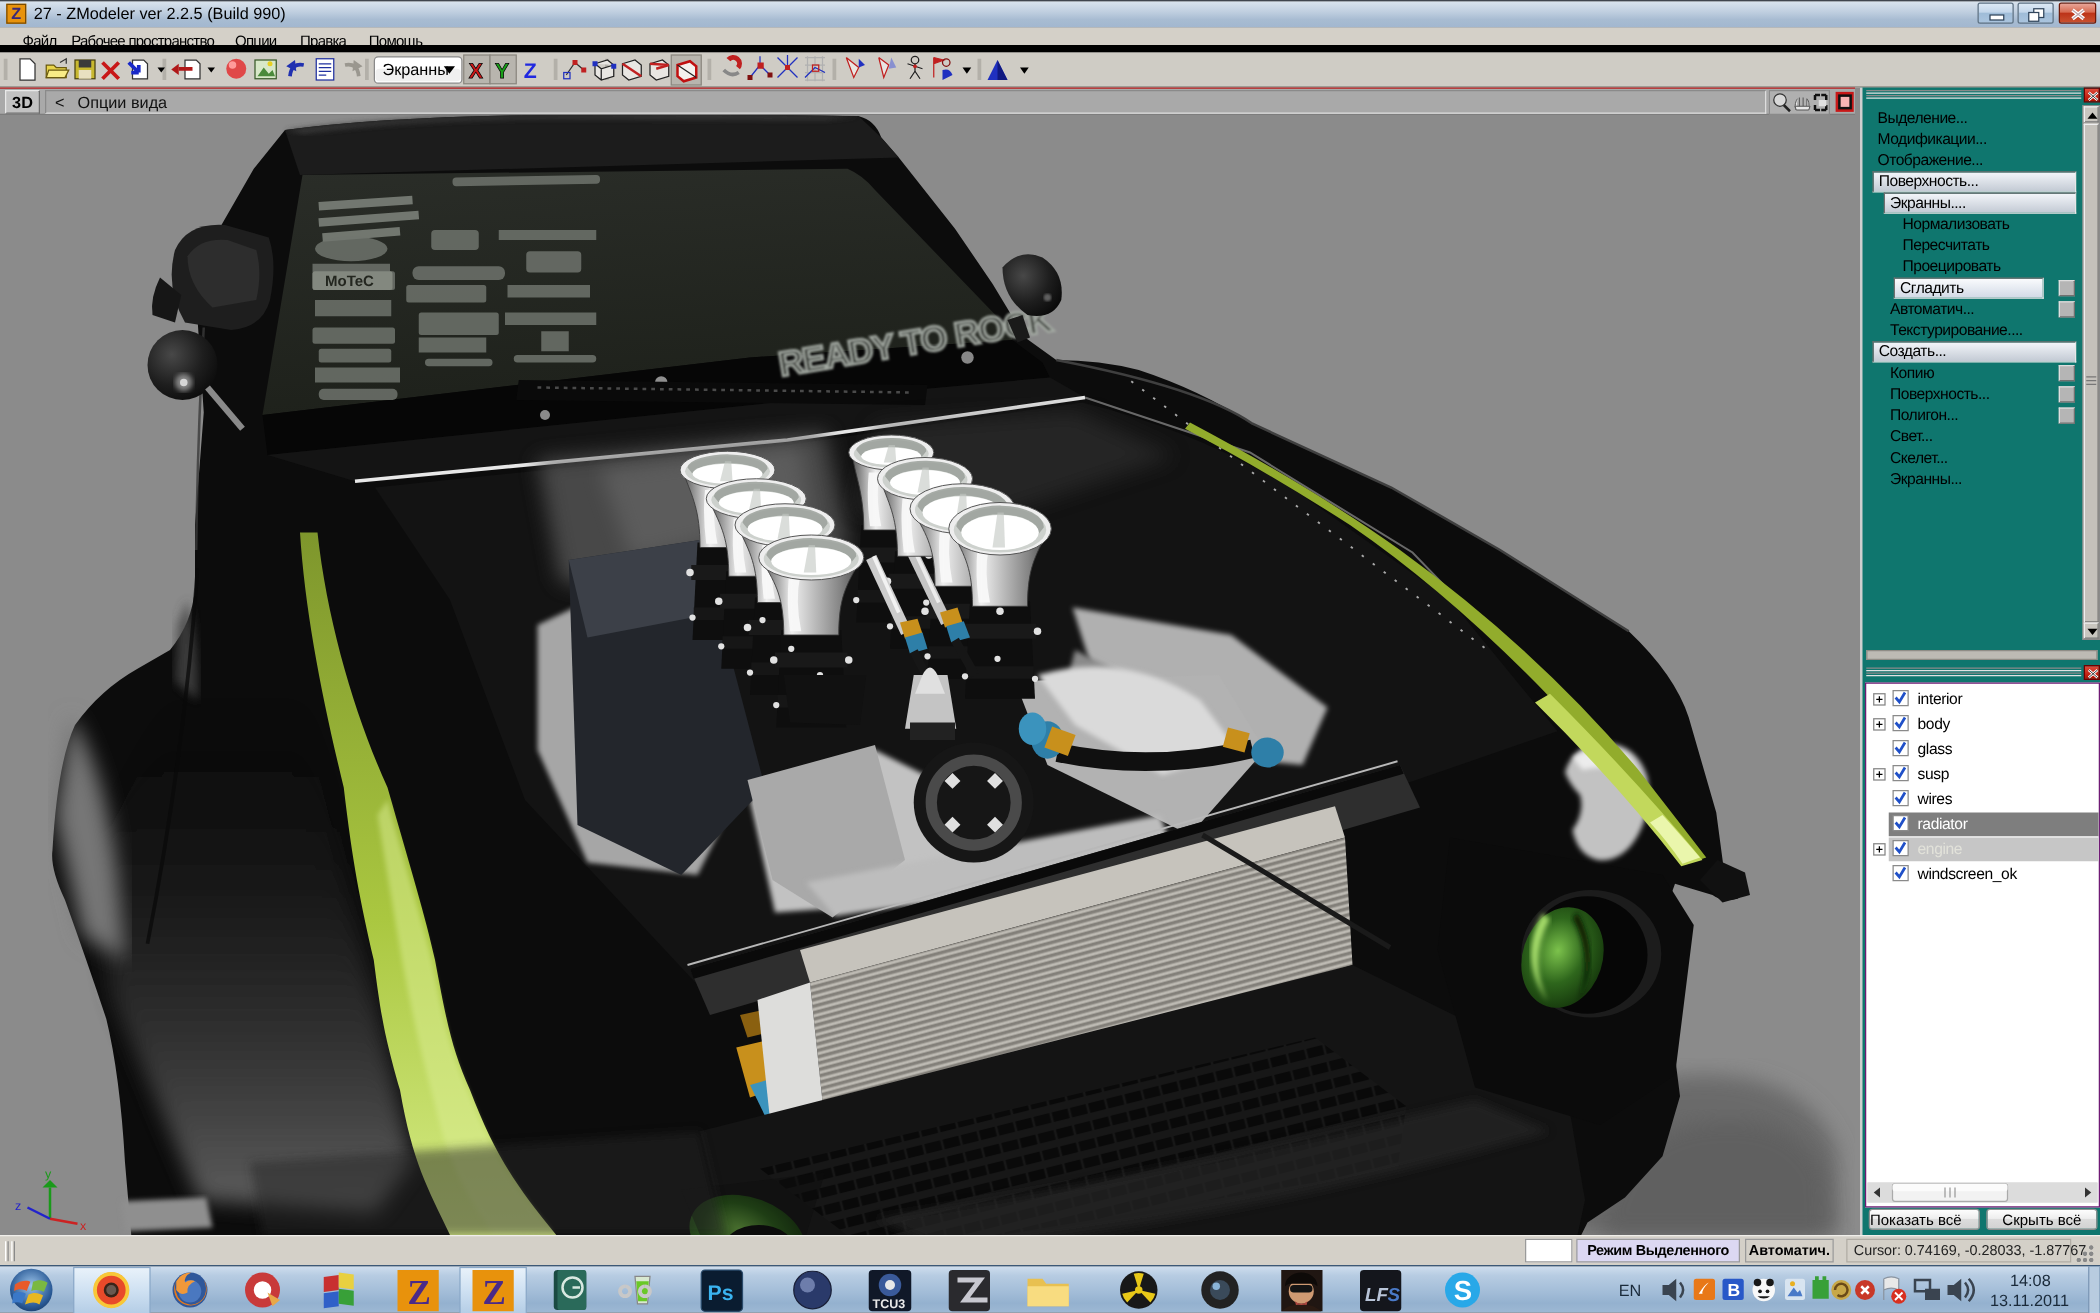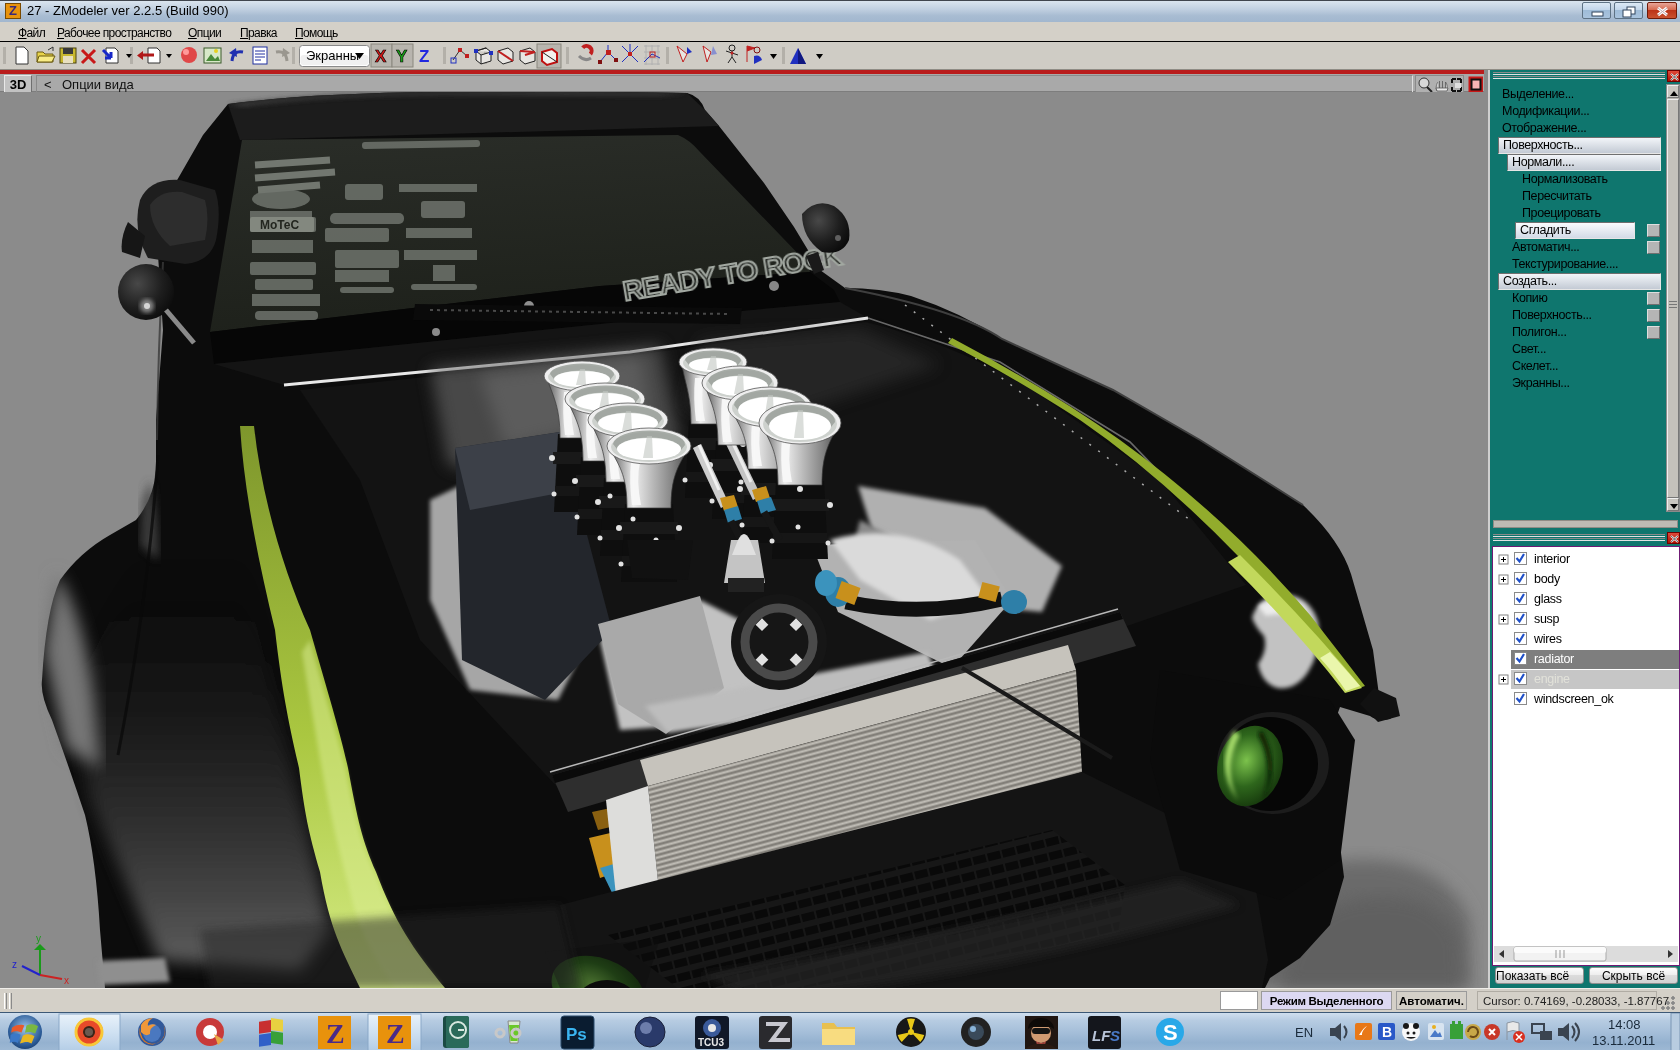--- a/index.html
+++ b/index.html
@@ -13,29 +13,29 @@
   border-top:1px solid #40454d; }
 #titleicon { left:5px; top:3px; width:16px; height:16px; background:#e8930c; border:1px solid #7a4a00;
   color:#3a2878; font-weight:bold; font-size:13px; line-height:14px; text-align:center; }
 #titletext { left:27px; top:3px; font-size:13px; color:#000; }
 .winbtn { top:2px; width:29px; height:17px; border-radius:2px; }
 #btnmin { left:1582px; background:linear-gradient(#dce9f5 0%,#c3d6ea 45%,#9fbcd8 50%,#aac4de 100%); border:1px solid #5e7284; }
 #btnmax { left:1614px; background:linear-gradient(#dce9f5 0%,#c3d6ea 45%,#9fbcd8 50%,#aac4de 100%); border:1px solid #5e7284; }
 #btncls { left:1647px; width:30px; background:linear-gradient(#e8a598 0%,#d66a50 45%,#bc3318 50%,#c9512f 100%); border:1px solid #6e1a08; }
 
 
-#menubar { left:0; top:22px; width:1680px; height:20px; background:#d4d0c8; border-bottom:1px solid #000000; }
+#menubar { left:0; top:22px; width:1680px; height:20px; background:#d4d0c8; border-bottom:6px solid #000000; }
 .menuitem { position:absolute; top:4px; font-size:12px; letter-spacing:-0.6px; color:#000; }
 .u { text-decoration:underline; }
 
 
 #toolbar { left:0; top:42px; width:1680px; height:28px; background:#cfccc5; border-bottom:1px solid #8f8c85; }
 
 
-#vphead { left:0; top:70px; width:1484px; height:22px; background:#a9a9a9; border-top:4px solid #b91c1c; border-bottom:1px solid #7d7d7d; }
+#vphead { left:0; top:70px; width:1484px; height:22px; background:#a9a9a9; border-top:1px solid #b91c1c; border-bottom:1px solid #7d7d7d; }
 #btn3d { left:4px; top:1px; width:28px; height:19px; background:#c2c2c2; border:1px solid; border-color:#e8e8e8 #6f6f6f #6f6f6f #e8e8e8; color:#000; font-weight:bold; font-size:13px; text-align:center; line-height:18px; }
 #vphead .lbl { position:absolute; top:3px; font-size:13px; color:#111; }
 
 
 #viewport { left:0; top:92px; width:1484px; height:896px; background:#22c55e; }
 
 
 #rpanel { left:1488px; top:70px; width:192px; height:918px; background:#0f766e; border-left:2px solid #cfcfcf;text-decoration:underline; }
 .rtext { position:absolute; font-size:12.5px; letter-spacing:-0.4px; color:#000; white-space:nowrap; }
 .rbox { position:absolute; height:17px; background:linear-gradient(#f2f5f9, #c3cad4); border:1px solid; border-color:#6f6f6f #e6e6e6 #e6e6e6 #6f6f6f; font-size:12.5px; letter-spacing:-0.4px; color:#000; padding-left:4px; white-space:nowrap; }
@@ -616,21 +616,21 @@
     <div class="abs" style="left:3px;top:6px;width:172px;height:3px;border-top:1px solid #8a8a8a;border-bottom:1px solid #e2e2e2"></div>
     <div class="redx" style="left:177px;top:0px"><svg width="13" height="12">
           <path d="M3,3 L10,9 M10,3 L3,9" stroke="#fff" stroke-width="2"></path>
           <path d="M3,3 L10,9 M10,3 L3,9" stroke="#222" stroke-width="0.7"></path>
         </svg></div>
 
     <div class="rtext" style="left:12px;top:17px">Выделение...</div>
     <div class="rtext" style="left:12px;top:34px">Модификации...</div>
     <div class="rtext" style="left:12px;top:51px">Отображение...</div>
     <div class="rbox" style="left:8px;top:67px;width:163px">Поверхность...</div>
-    <div class="rbox" style="left:17px;top:84px;width:154px">Нормали....</div>
+    <div class="rbox" style="left:17px;top:84px;width:154px">Экранны....</div>
     <div class="rtext" style="left:32px;top:102px">Нормализовать</div>
     <div class="rtext" style="left:32px;top:119px">Пересчитать</div>
     <div class="rtext" style="left:32px;top:136px">Проецировать</div>
     <div class="rbox" style="left:25px;top:152px;width:120px;background:linear-gradient(#fafbfd,#d2dae6)">Сгладить</div>
     <div class="sqbtn" style="left:157px;top:154px"></div>
     <div class="rtext" style="left:22px;top:170px">Автоматич...</div>
     <div class="sqbtn" style="left:157px;top:171px"></div>
     <div class="rtext" style="left:22px;top:187px">Текстурирование....</div>
     <div class="rbox" style="left:8px;top:203px;width:163px">Создать...</div>
     <div class="rtext" style="left:22px;top:221px">Копию</div>

